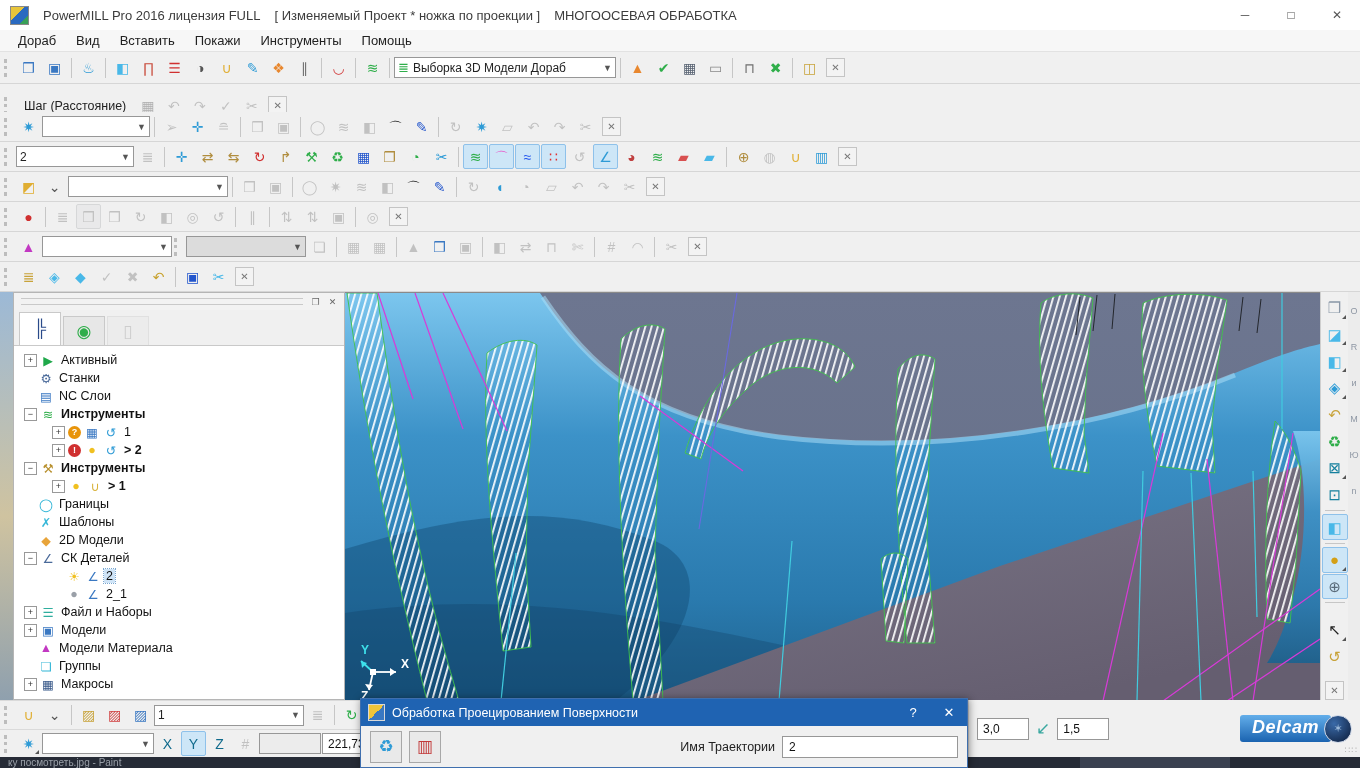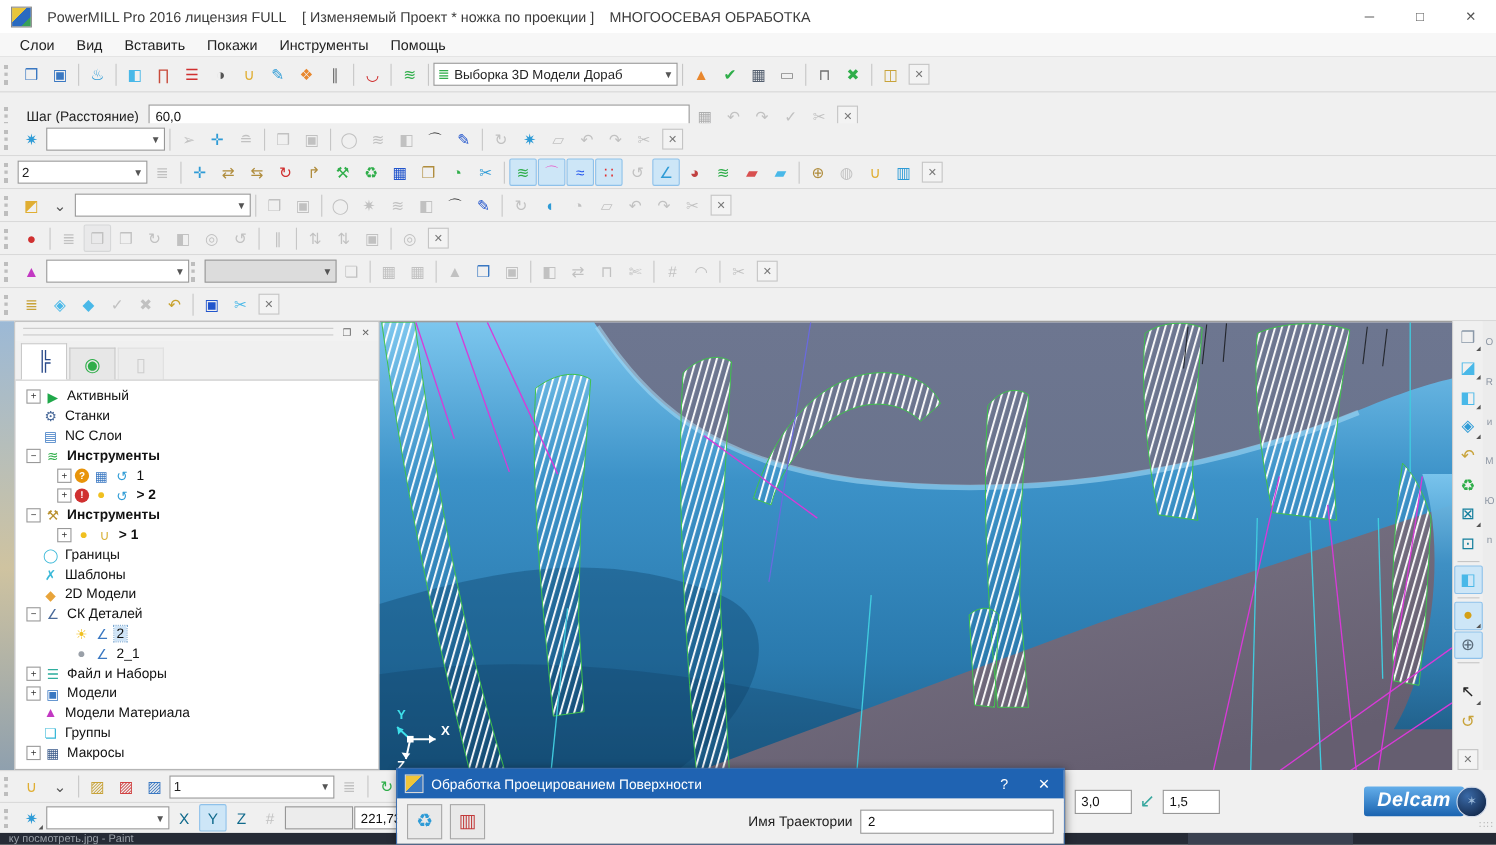--- a/index.html
+++ b/index.html
@@ -130,21 +130,21 @@
     <span class="tt">[ Изменяемый Проект * ножка по проекции ]</span>
     <span class="tt">МНОГООСЕВАЯ ОБРАБОТКА</span>
     <span class="wbtns">
       <span class="wbtn">─</span>
       <span class="wbtn">□</span>
       <span class="wbtn">✕</span>
     </span>
   </header>
 
   <nav class="menubar">
-      <div class="menu-item">Слои</div>
+      <div class="menu-item">Дораб</div>
       <div class="menu-item">Вид</div>
       <div class="menu-item">Вставить</div>
       <div class="menu-item">Покажи</div>
       <div class="menu-item">Инструменты</div>
       <div class="menu-item">Помощь</div>
     </nav>
 
   <div class="tbrow" style="top:52px;height:32px;">
       <span class="grip"></span>
       <span class="tbtn" style="color: rgb(58, 120, 194);">❒</span>
@@ -178,21 +178,20 @@
       <span class="sep"></span>
       <span class="tbtn" style="color: rgb(112, 112, 112);">⊓</span>
       <span class="tbtn" style="color: rgb(47, 174, 74);">✖</span>
       <span class="sep"></span>
       <span class="tbtn" style="color: rgb(200, 163, 58);">◫</span>
       <span class="xbtn">✕</span>
     </div>
   <div class="tbrow" style="top:92px;height:28px;">
       <span class="grip"></span>
       <span class="tlabel">Шаг (Расстояние)</span>
-      <span class="tinput" style="width: 492px;">60,0</span>
       <span class="tbtn disabled" style="color: rgb(85, 96, 112);">▦</span>
       <span class="tbtn disabled" style="color: rgb(138, 138, 138);">↶</span>
       <span class="tbtn disabled" style="color: rgb(138, 138, 138);">↷</span>
       <span class="tbtn disabled" style="color: rgb(138, 138, 138);">✓</span>
       <span class="tbtn disabled" style="color: rgb(138, 138, 138);">✂</span>
       <span class="xbtn">✕</span>
     </div>
   <div class="tbrow" style="top:112px;height:30px;">
       <span class="grip"></span>
       <span class="tbtn" style="color: rgb(46, 155, 214);">✷</span>

